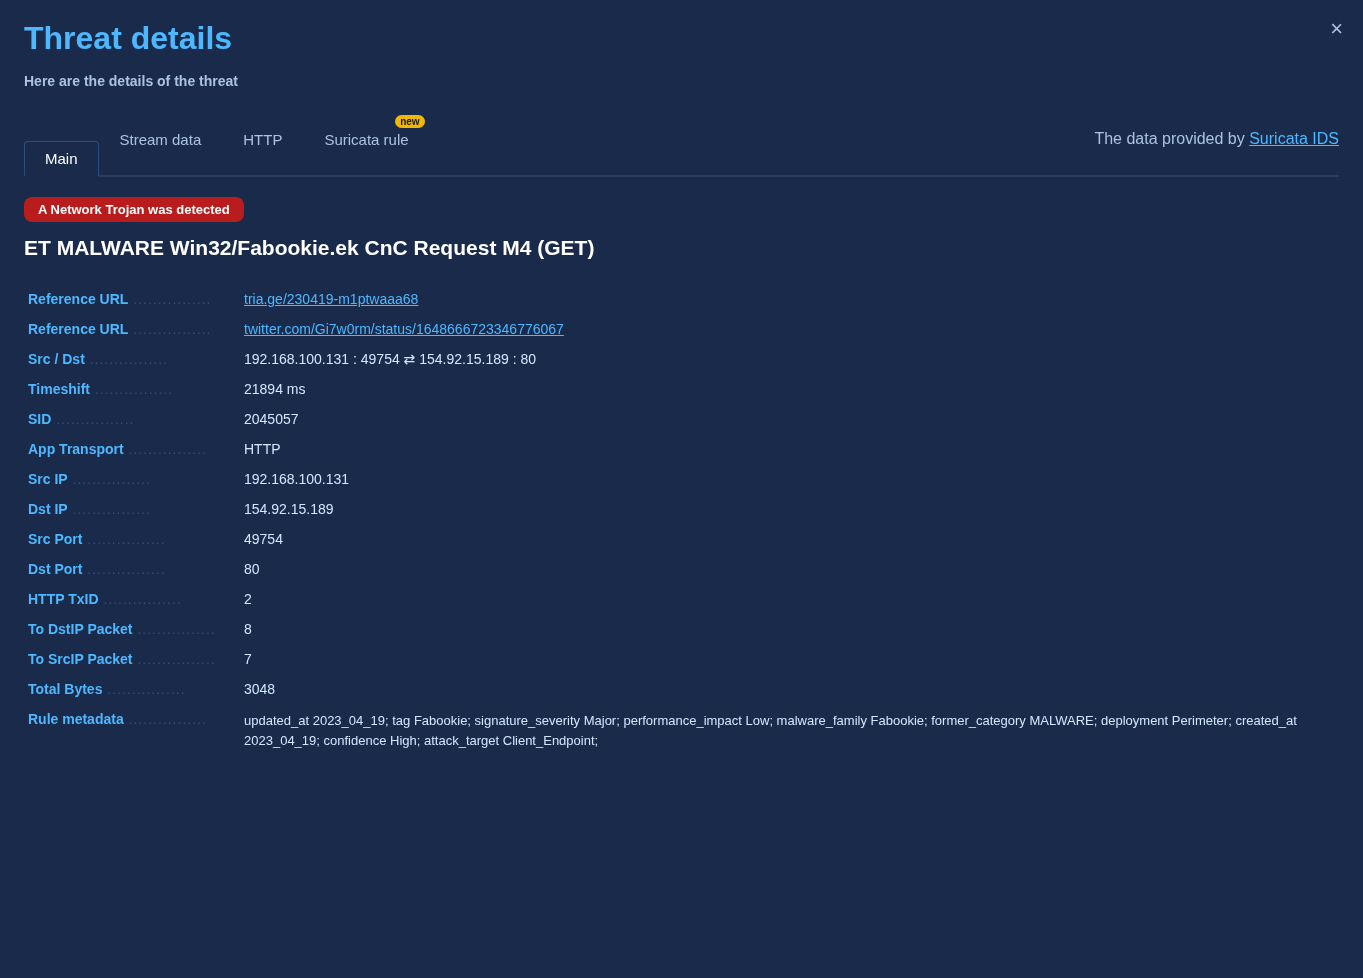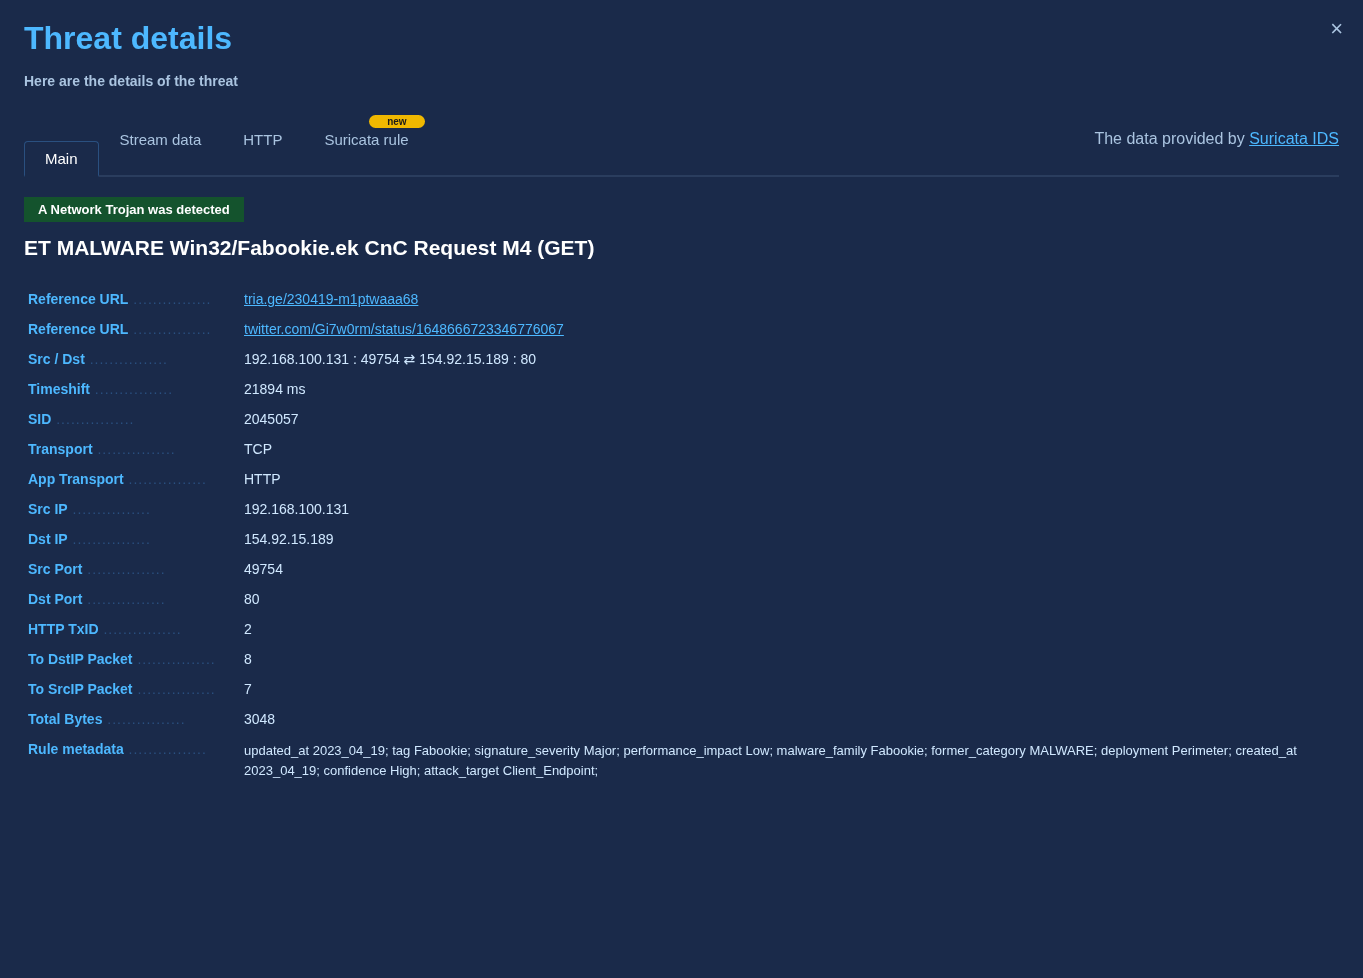--- a/index.html
+++ b/index.html
@@ -65,41 +65,41 @@
       margin-top: 38px;
     }
     .tab .new-badge {
       position: absolute;
       top: -8px;
       right: 4px;
       background: #f0b800;
       color: #1a1a1a;
       font-size: 10px;
       font-weight: bold;
-      padding: 1px 18px;
+      padding: 1px 5px;
       border-radius: 8px;
     }
     .tabs-spacer { flex: 1; }
     .data-provider {
       font-size: 16px;
       color: #aac4e0;
       white-space: nowrap;
     }
     .data-provider a {
       color: #4db8ff;
       text-decoration: underline;
     }
     .alert-badge {
       display: inline-block;
-      background: #14532d;
+      background: #b91c1c;
       color: #fff;
       font-size: 13px;
       font-weight: bold;
       padding: 5px 14px;
-      border-radius: 0;
+      border-radius: 8px;
       margin-bottom: 14px;
     }
     .threat-name {
       font-size: 21px;
       font-weight: bold;
       color: #ffffff;
       margin-bottom: 24px;
     }
     .details-table {
       width: 100%;
@@ -180,24 +180,20 @@
         </tr>
         <tr>
           <td>Timeshift</td>
           <td>21894 ms</td>
         </tr>
         <tr>
           <td>SID</td>
           <td>2045057</td>
         </tr>
         <tr>
-          <td>Transport</td>
-          <td>TCP</td>
-        </tr>
-        <tr>
           <td>App Transport</td>
           <td>HTTP</td>
         </tr>
         <tr>
           <td>Src IP</td>
           <td>192.168.100.131</td>
         </tr>
         <tr>
           <td>Dst IP</td>
           <td>154.92.15.189</td>

